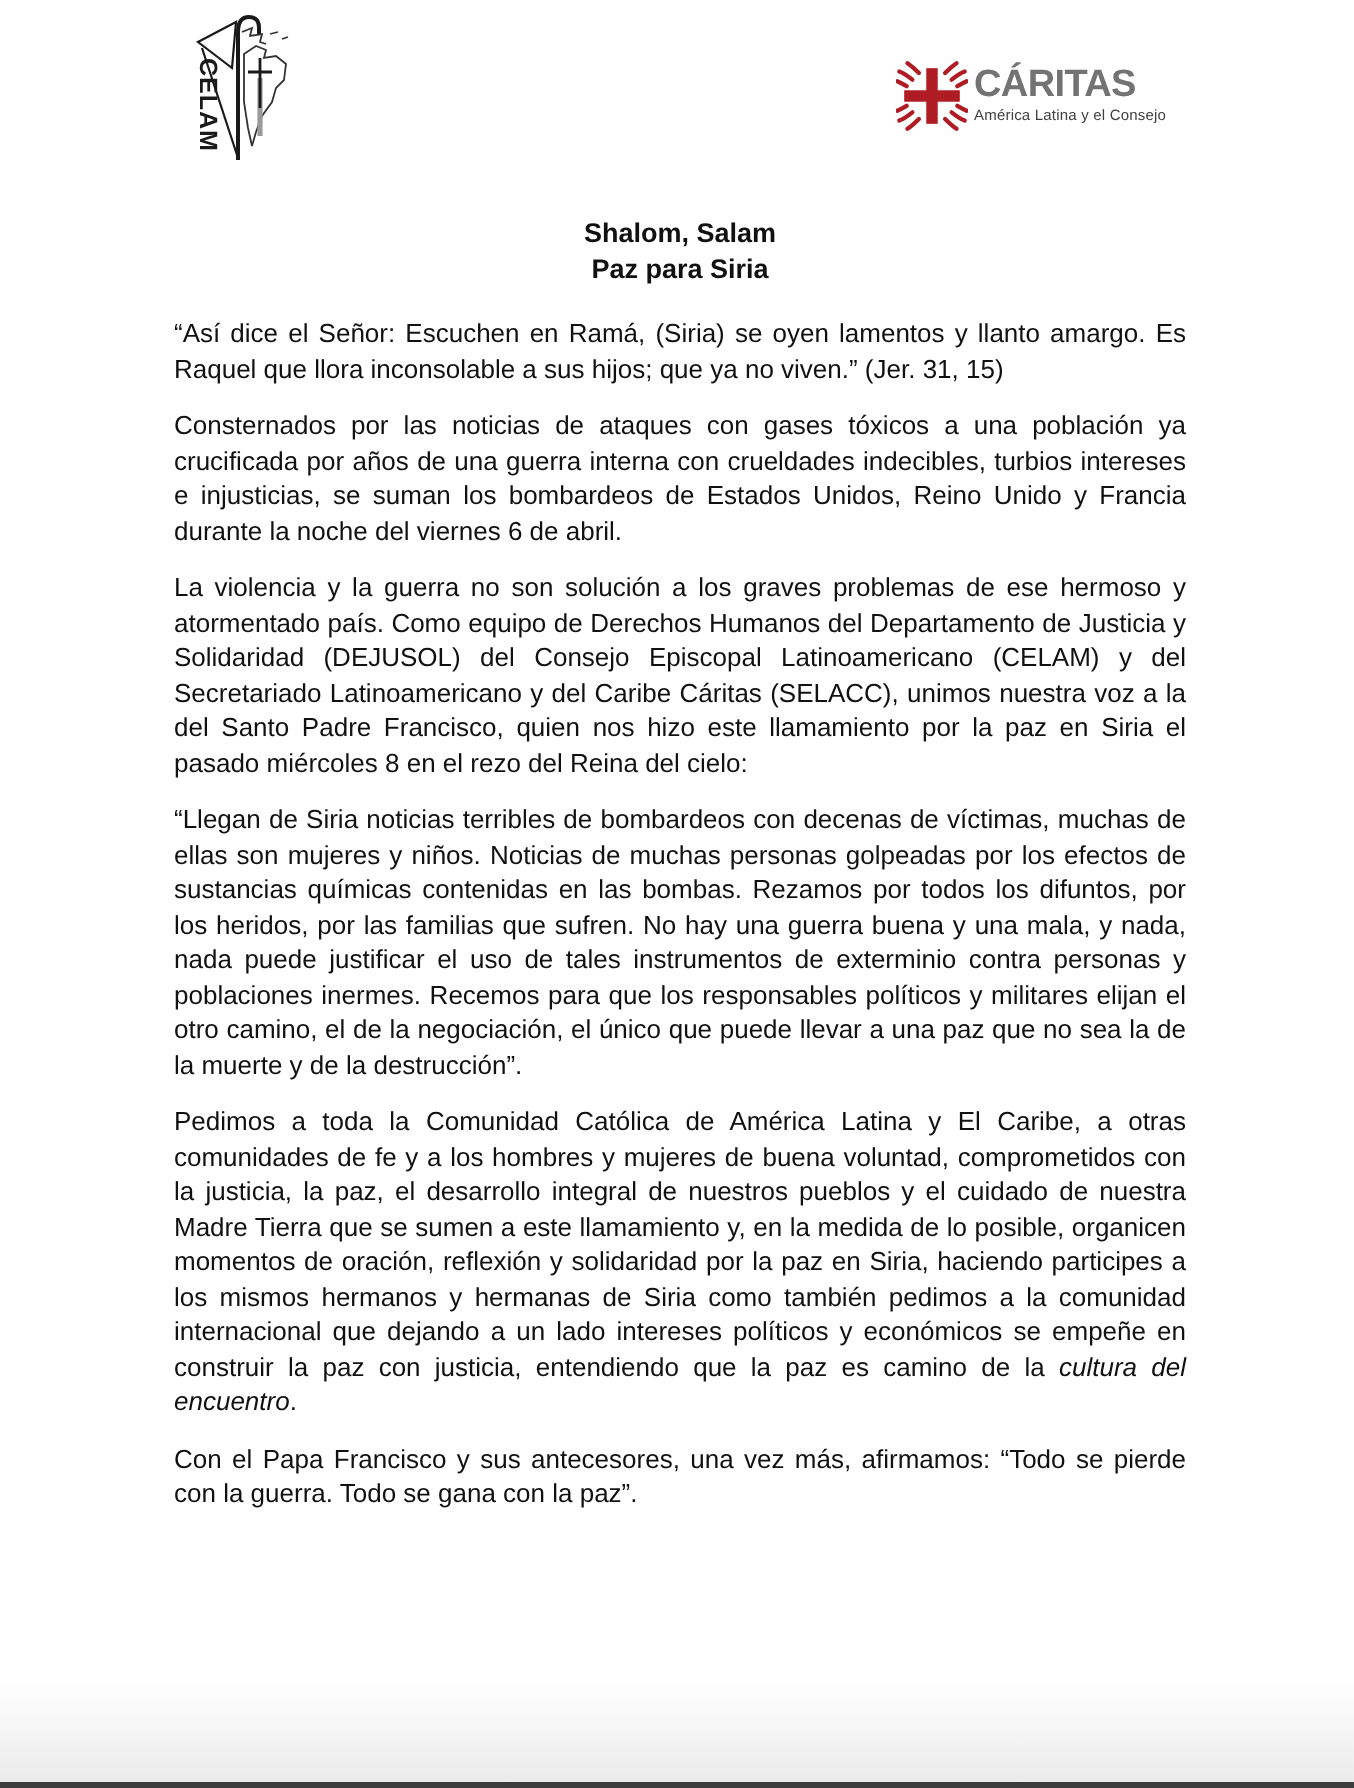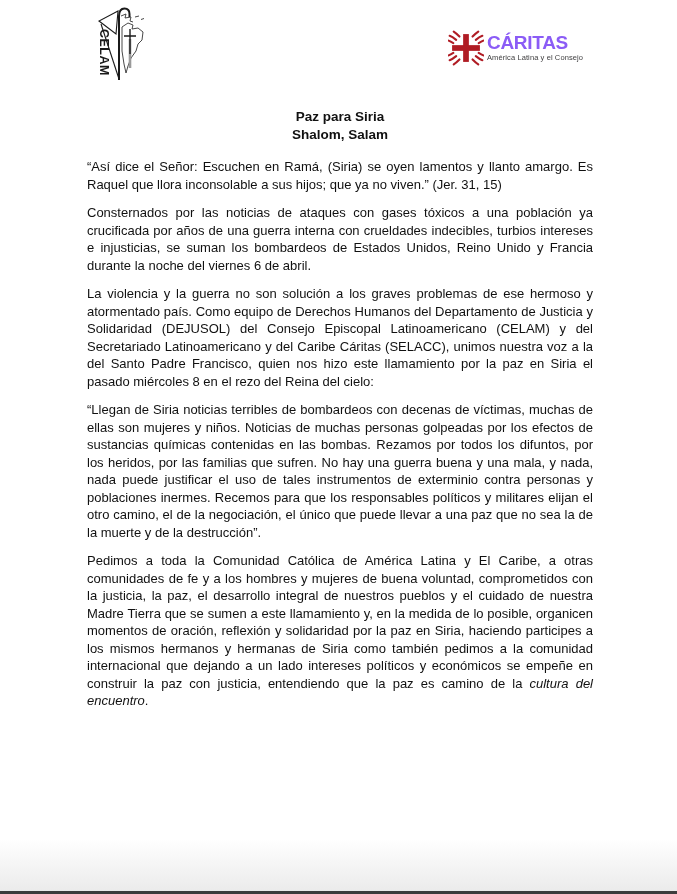--- a/index.html
+++ b/index.html
@@ -38,21 +38,21 @@
     width: 36px;
     height: 38px;
     flex: 0 0 auto;
   }
   .caritas-text { margin-left: 3px; margin-top: 5px; }
   .caritas-name {
     font-size: 19px;
     font-weight: bold;
     letter-spacing: -0.3px;
     line-height: 18px;
-    color: #8b5cf6;
+    color: #737373;
   }
   .caritas-sub {
     font-size: 7.5px;
     color: #414042;
     margin-top: 1px;
     letter-spacing: 0.1px;
   }
 
   
   .content {
@@ -143,28 +143,29 @@
       <div class="caritas-text">
         <div class="caritas-name">CÁRITAS</div>
         <div class="caritas-sub">América Latina y el Consejo</div>
       </div>
     </div>
 
   </div>
 
   <div class="content">
     <div class="doc-title">
+      <div>Shalom, Salam</div>
       <div>Paz para Siria</div>
-      <div>Shalom, Salam</div>
     </div>
     <div class="doc-body">
         <p><span>“Así dice el Señor: Escuchen en Ramá, (Siria) se oyen lamentos y llanto amargo. Es Raquel que llora inconsolable a sus hijos; que ya no viven.” (Jer. 31, 15)</span></p>
         <p><span>Consternados por las noticias de ataques con gases tóxicos a una población ya crucificada por años de una guerra interna con crueldades indecibles, turbios intereses e injusticias, se suman los bombardeos de Estados Unidos, Reino Unido y Francia durante la noche del viernes 6 de abril.</span></p>
         <p><span>La violencia y la guerra no son solución a los graves problemas de ese hermoso y atormentado país. Como equipo de Derechos Humanos del Departamento de Justicia y Solidaridad (DEJUSOL) del Consejo Episcopal Latinoamericano (CELAM) y del Secretariado Latinoamericano y del Caribe Cáritas (SELACC), unimos nuestra voz a la del Santo Padre Francisco, quien nos hizo este llamamiento por la paz en Siria el pasado miércoles 8 en el rezo del Reina del cielo:</span></p>
         <p><span>“Llegan de Siria noticias terribles de bombardeos con decenas de víctimas, muchas de ellas son mujeres y niños. Noticias de muchas personas golpeadas por los efectos de sustancias químicas contenidas en las bombas. Rezamos por todos los difuntos, por los heridos, por las familias que sufren. No hay una guerra buena y una mala, y nada, nada puede justificar el uso de tales instrumentos de exterminio contra personas y poblaciones inermes. Recemos para que los responsables políticos y militares elijan el otro camino, el de la negociación, el único que puede llevar a una paz que no sea la de la muerte y de la destrucción”.</span></p>
         <p><span>Pedimos a toda la Comunidad Católica de América Latina y El Caribe, a otras comunidades de fe y a los hombres y mujeres de buena voluntad, comprometidos con la justicia, la paz, el desarrollo integral de nuestros pueblos y el cuidado de nuestra Madre Tierra que se sumen a este llamamiento y, en la medida de lo posible, organicen momentos de oración, reflexión y solidaridad por la paz en Siria, haciendo participes a los mismos hermanos y hermanas de Siria como también pedimos a la comunidad internacional que dejando a un lado intereses políticos y económicos se empeñe en construir la paz con justicia, entendiendo que la paz es camino de la </span><span class="italic">cultura del encuentro</span><span>.</span></p>
+        <p><span>Con el Papa Francisco y sus antecesores, una vez más, afirmamos: “Todo se pierde con la guerra. Todo se gana con la paz”.</span></p>
       </div>
   </div>
 
   <div class="footer-fade"></div>
   <div class="footer-bar"></div>
 
 </div>
 
 </body></html>

